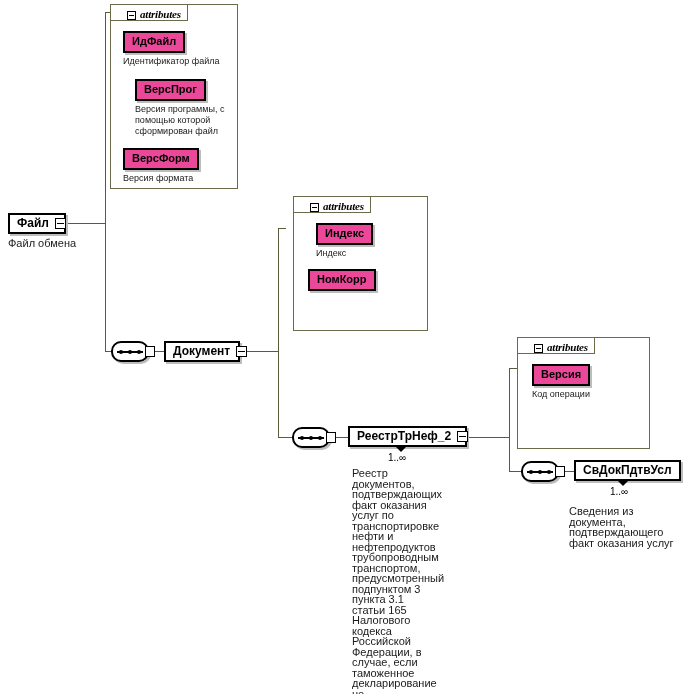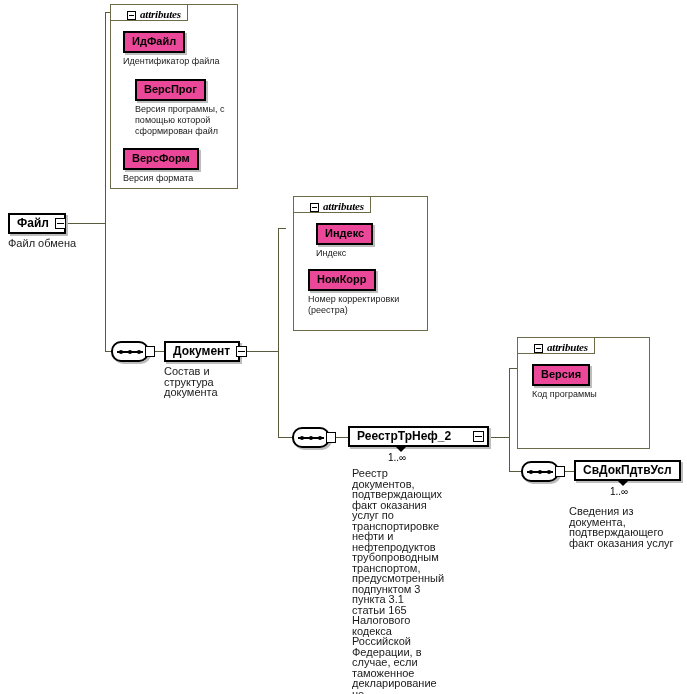--- a/index.html
+++ b/index.html
@@ -294,69 +294,67 @@
       <span class="attr-tab-label">attributes</span>
     </div>
 
     <div class="attr-item" style="left:22px; top:26px;">
       <div class="attr-name">Индекс</div>
       <div class="attr-doc">Индекс</div>
     </div>
 
     <div class="attr-item" style="left:14px; top:72px;">
       <div class="attr-name">НомКорр</div>
-      <div class="attr-doc">Номер корректировки (реестра)</div>
     </div>
   </div>
 
   <div class="seq" style="left:111px; top:341px;">
     <div class="seq-shape">
       <div class="seq-inner">
         <span class="seq-dot" style="left:2px;"></span>
         <span class="seq-dot" style="left:11px;"></span>
         <span class="seq-dot" style="left:20px;"></span>
       </div>
     </div>
     <div class="seq-tail"></div>
   </div>
 
   <div class="node" style="left:164px; top:341px;">
     <div class="node-box" style="width:76px;">
       <span class="node-label">Документ</span>
       <span class="node-expander"></span>
     </div>
-    <div class="node-doc" style="width:92px;">Состав и структура документа</div>
   </div>
 
   <div class="attr-box" style="left:517px; top:337px; width:133px; height:112px;">
     <div class="attr-tab">
       <span class="toggle"></span>
       <span class="attr-tab-label">attributes</span>
     </div>
 
     <div class="attr-item" style="left:14px; top:26px;">
       <div class="attr-name">Версия</div>
-      <div class="attr-doc">Код программы</div>
+      <div class="attr-doc">Код операции</div>
     </div>
 
   </div>
 
   <div class="seq" style="left:292px; top:427px;">
     <div class="seq-shape">
       <div class="seq-inner">
         <span class="seq-dot" style="left:2px;"></span>
         <span class="seq-dot" style="left:11px;"></span>
         <span class="seq-dot" style="left:20px;"></span>
       </div>
     </div>
     <div class="seq-tail"></div>
   </div>
 
   <div class="node" style="left:348px; top:426px;">
-    <div class="node-box" style="width:141px;">
+    <div class="node-box" style="width:119px;">
       <span class="node-label">РеестрТрНеф_2</span>
       <span class="node-expander"></span>
     </div>
     <span class="mult-arrow" style="left:48px; top:21px;"></span>
     <div class="node-mult" style="left:40px; top:26px;">1..∞</div>
     <div class="node-doc" style="width:80px; margin-top:0; position:absolute; left:4px; top:42px;">Реестр документов, подтверждающих факт оказания услуг по транспортировке нефти и нефтепродуктов трубопроводным транспортом, предусмотренный подпунктом 3 пункта 3.1 статьи 165 Налогового кодекса Российской Федерации, в случае, если таможенное декларирование не предусмотрено таможенным законодательством Таможенного союза или не производится.</div>
   </div>
 
   <div class="seq" style="left:521px; top:461px;">
     <div class="seq-shape">

